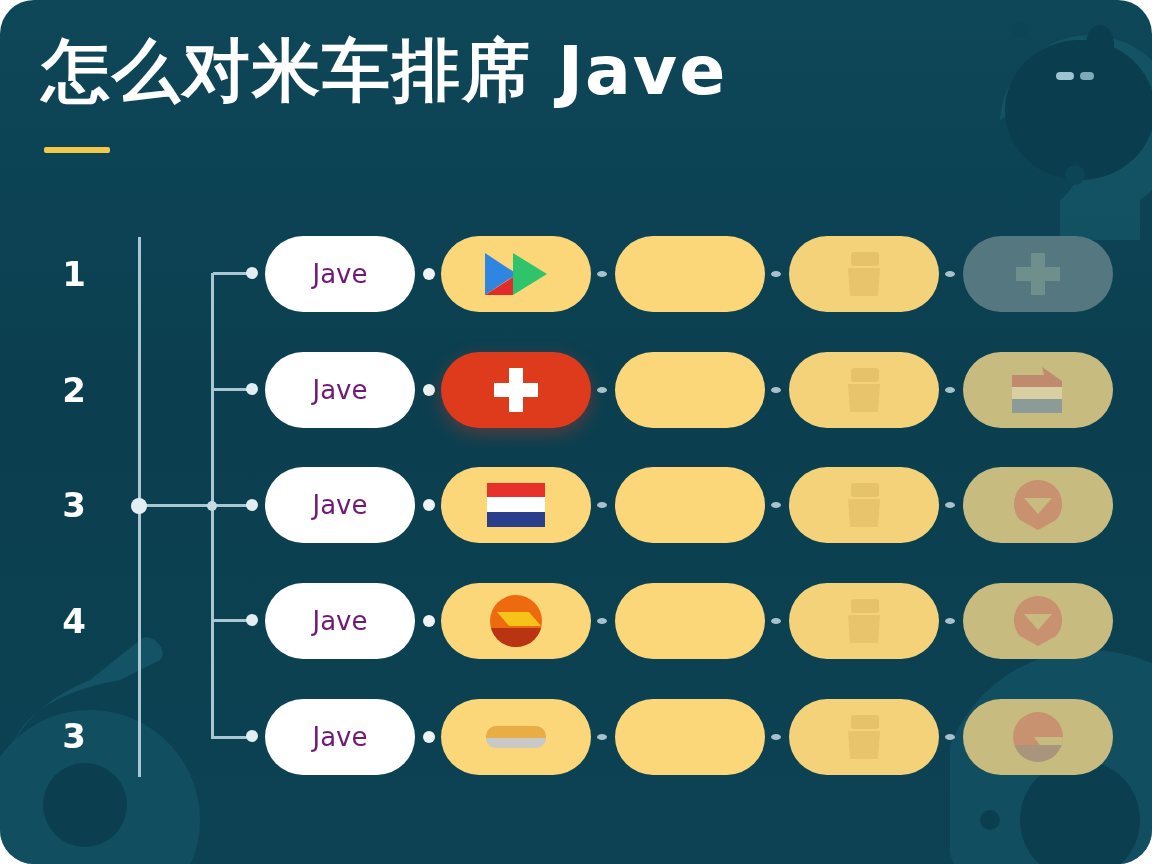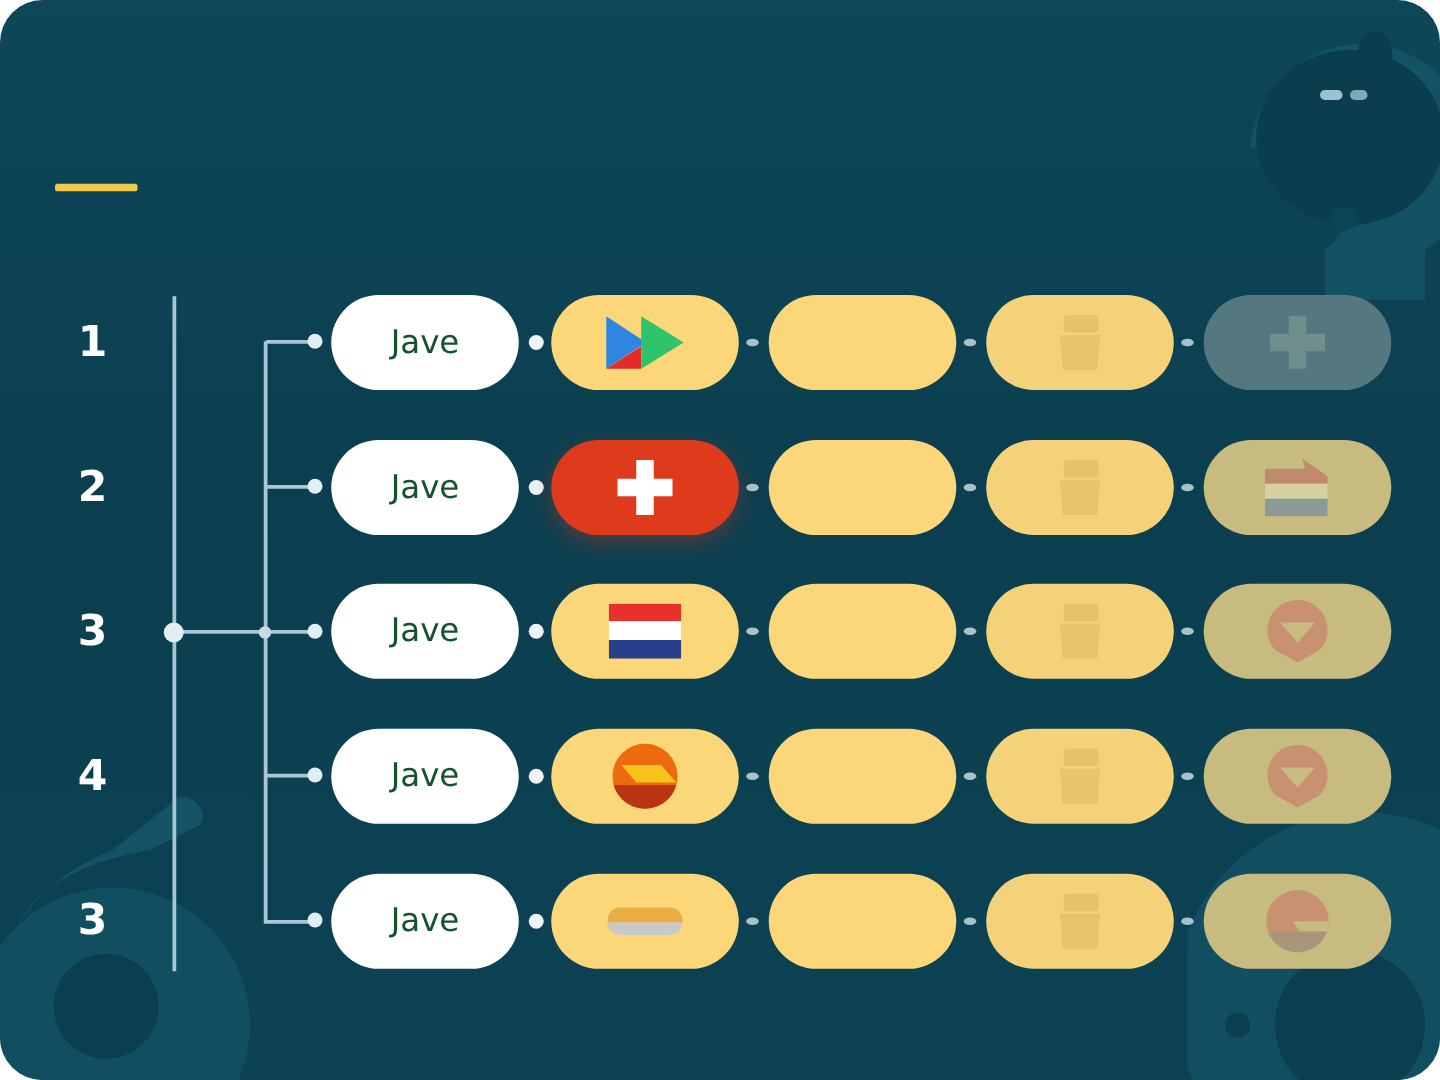--- a/index.html
+++ b/index.html
@@ -8,21 +8,21 @@
     background:linear-gradient(180deg,#0e4758 0%,#0b3f50 45%,#0c4253 100%);}
   .deco{position:absolute;pointer-events:none;}
   .title{position:absolute;left:42px;top:30px;color:#ffffff;font-size:68px;font-weight:bold;letter-spacing:2px;white-space:nowrap;line-height:1.2;}
   .accent{position:absolute;left:44px;top:147px;width:66px;height:6px;background:#f0c94a;border-radius:2px;}
   .subtitle{position:absolute;left:44px;top:174px;color:#ffffff;font-size:32px;font-weight:bold;letter-spacing:1px;}
   .num{position:absolute;left:50px;width:48px;text-align:center;color:#ffffff;font-size:34px;font-weight:bold;}
   .vline{position:absolute;background:#a9c7d2;}
   .hline{position:absolute;background:#a9c7d2;height:3px;}
   .dot{position:absolute;border-radius:50%;background:#e3eef2;}
   .pill{position:absolute;width:150px;height:76px;border-radius:38px;display:flex;align-items:center;justify-content:center;box-sizing:border-box;}
-  .pill.white{background:#ffffff;color:#14532d;font-size:26px;}
+  .pill.white{background:#ffffff;color:#701a75;font-size:26px;}
   .pill.yellow{background:#fcd77a;}
   .pill.yellow2{background:#f3d27a;}
   .pill.faded{background:#c8bb80;}
   .pill.grey{background:#557880;}
   .pill.red{background:#de3a1c;box-shadow:0 6px 18px rgba(222,58,28,0.35);}
   .sdot{position:absolute;width:10px;height:6px;border-radius:50%;background:#a8c2cc;}
   .wdot{position:absolute;width:12px;height:12px;border-radius:50%;background:#eef4f6;}
 </style>
 </head>
 <body>
@@ -42,20 +42,21 @@
     <path d="M10 160 C0 100 60 70 120 60 L160 40 C170 30 150 10 140 20 L90 60 C40 80 0 120 10 160 Z" fill="#15586a" opacity="0.8"></path>
     <circle cx="90" cy="200" r="110" fill="#135467" opacity="0.7"></circle>
     <circle cx="85" cy="185" r="42" fill="#0b3f50"></circle>
   </svg>
   <svg class="deco" style="left:950px;top:630px;width:202px;height:234px;" viewBox="0 0 202 234">
     <circle cx="140" cy="170" r="150" fill="#135467" opacity="0.7"></circle>
     <circle cx="130" cy="190" r="60" fill="#0b3f50"></circle>
     <circle cx="40" cy="190" r="10" fill="#0b3f50"></circle>
   </svg>
 
+  <div class="title">怎么对米车排席 Jave</div>
   <div class="accent"></div>
 
   <div class="num" style="top:254px;">1</div>
   <div class="num" style="top:370px;">2</div>
   <div class="num" style="top:485px;">3</div>
   <div class="num" style="top:601px;">4</div>
   <div class="num" style="top:716px;">3</div>
 
   <div class="vline" style="left:138px;top:237px;width:3px;height:540px;"></div>
   <div class="vline" style="left:211px;top:273px;width:3px;height:466px;"></div>

